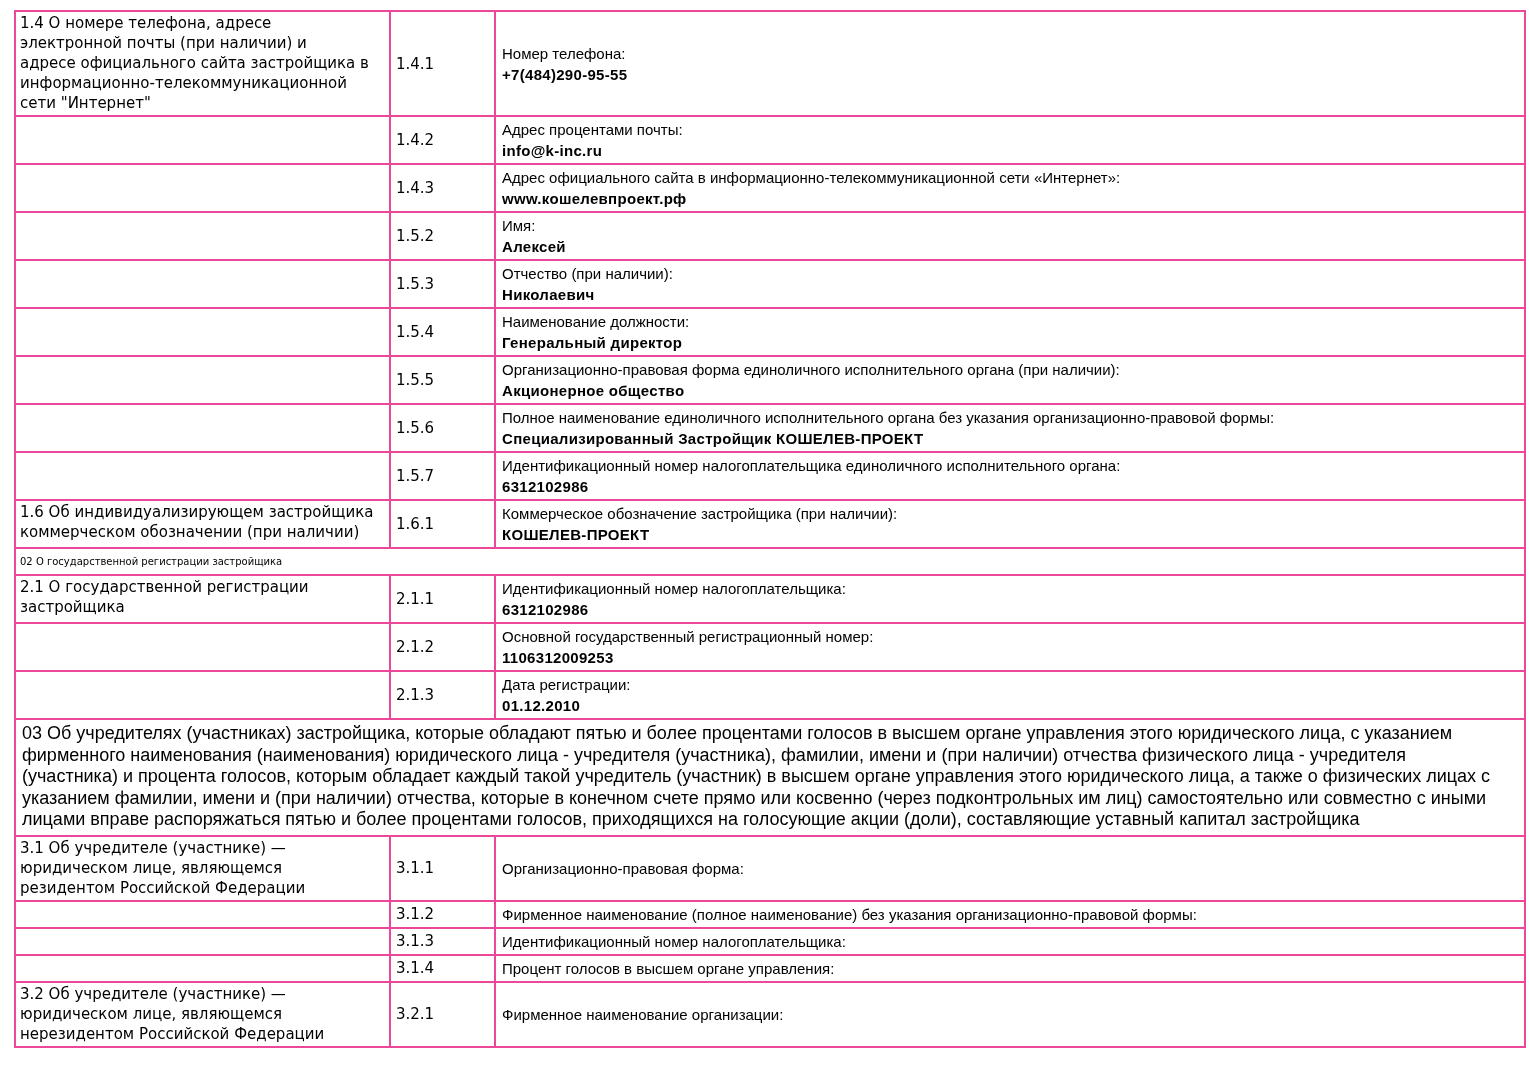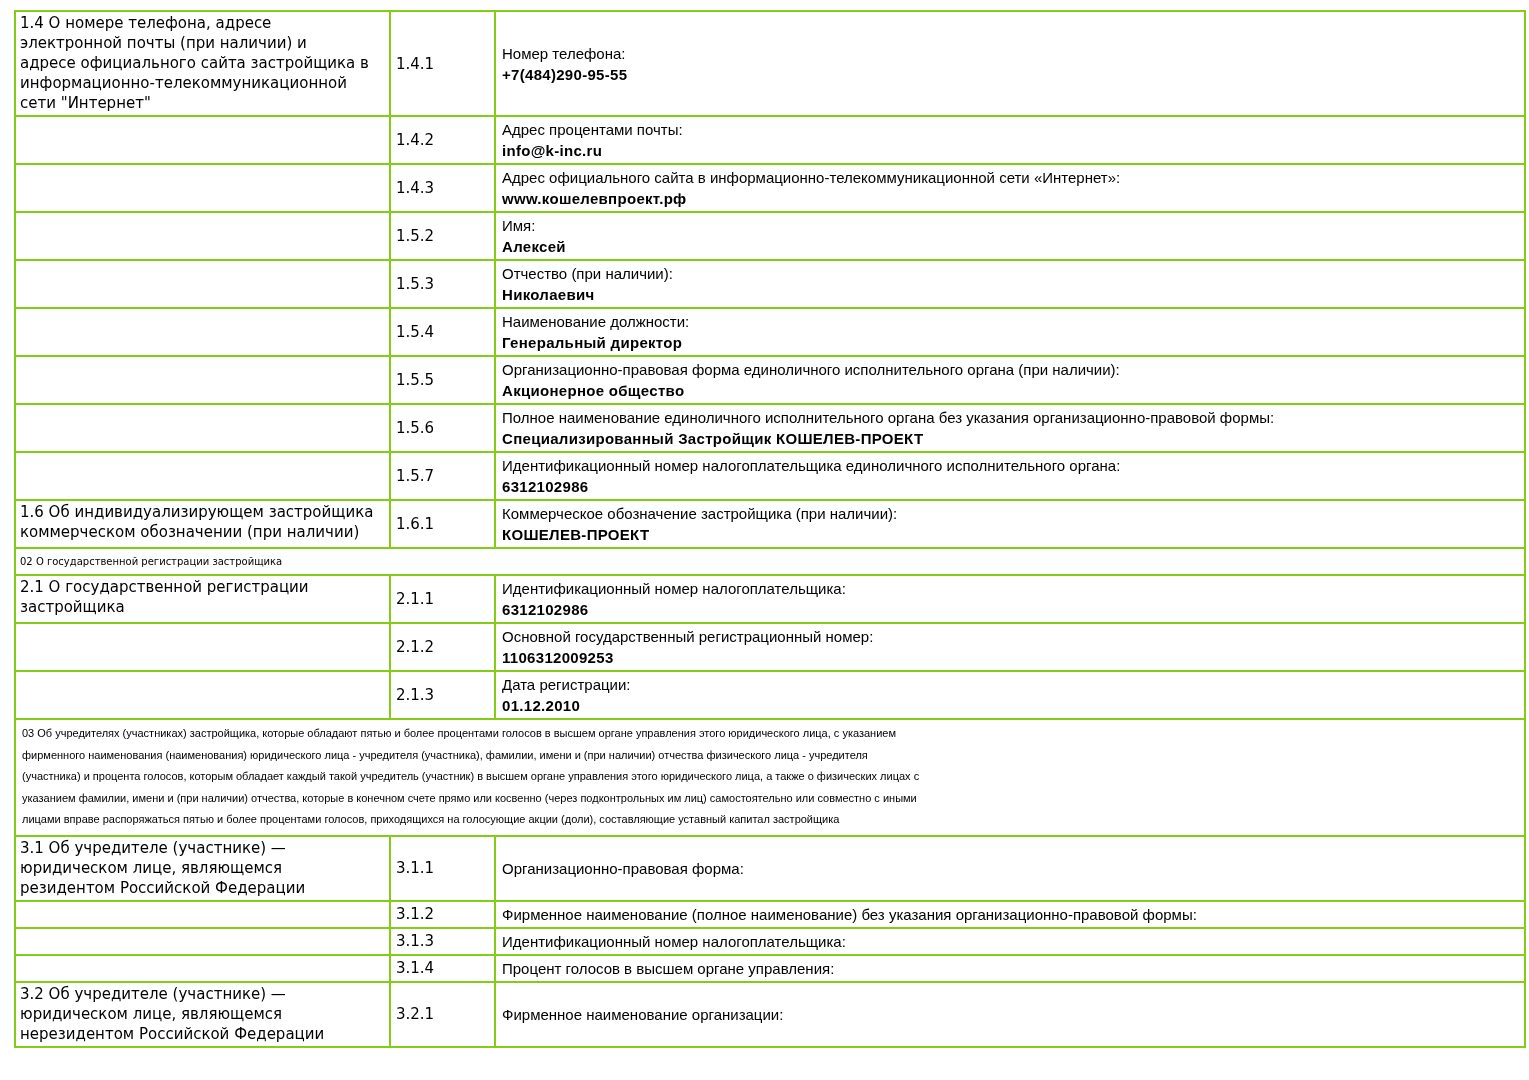--- a/index.html
+++ b/index.html
@@ -9,21 +9,21 @@
     color: #000;
     overflow: hidden;
   }
   .page { padding: 10px 0 0 14px; }
   table.decl {
     border-collapse: collapse;
     width: 1512px;
     table-layout: fixed;
   }
   table.decl td {
-    border: 2px solid #84cc16;
+    border: 2px solid #ec4899;
     overflow: hidden;
   }
   col.c1 { width: 375px; }
   col.c2 { width: 105px; }
   .cell-section {
     vertical-align: top;
     font-size: 15px;
     line-height: 20px;
     padding: 1px 4px 2px 4px;
     white-space: pre-line;
@@ -45,21 +45,21 @@
   .content-value { font-weight: bold; letter-spacing: 0.02em; }
   tr.section-row td {
     font-family: "DejaVu Sans", sans-serif;
     font-size: 10px;
     line-height: 21px;
     padding: 2px 4px;
     vertical-align: middle;
   }
   tr.paragraph-row td {
     font-family: "Liberation Sans", sans-serif;
-    font-size: 11px;
+    font-size: 18px;
     line-height: 21.5px;
     padding: 3px 6px 4px 6px;
     vertical-align: top;
     white-space: pre-line;
   }
 </style>
 </head>
 <body>
 
 <div class="page">

